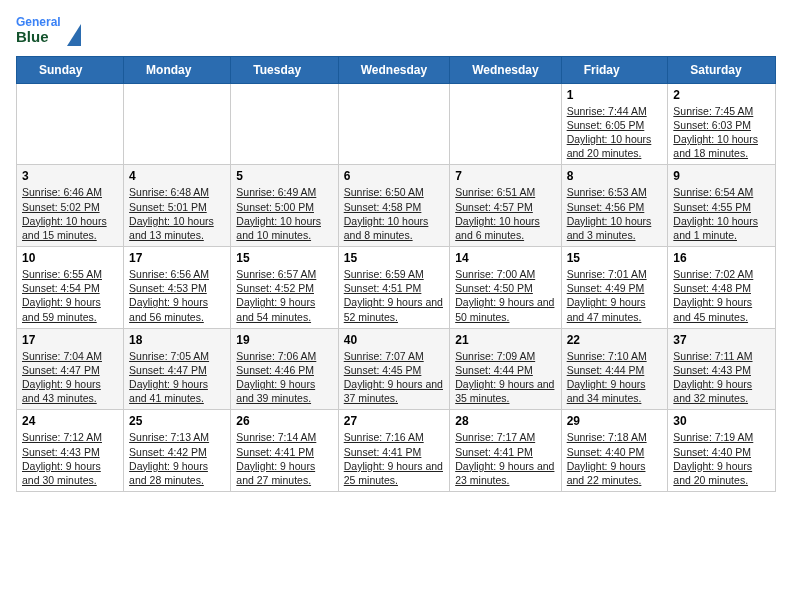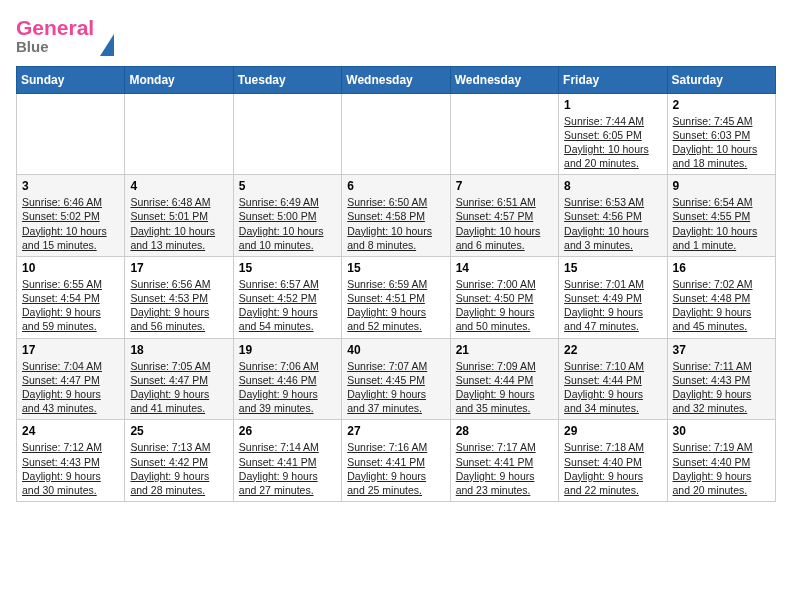--- a/index.html
+++ b/index.html
@@ -34,21 +34,21 @@
       color: #555;
     }
     .calendar-table {
       width: 100%;
       border-collapse: collapse;
       font-size: 11px;
     }
     .calendar-table th {
       background-color: #2b6cb0;
       color: #fff;
-      padding: 6px 4px;
+      padding: 6px 22px;
       font-size: 12px;
       font-weight: bold;
       border: 1px solid #1a5a9a;
       text-align: left;
     }
     .calendar-table td {
       border: 1px solid #ccc;
       vertical-align: top;
       padding: 4px 5px;
       min-height: 70px;
@@ -252,28 +252,28 @@
 <style>
   .logo {
     align-items: flex-start !important;
   }
   .logo-box {
     display: flex;
     flex-direction: column;
     line-height: 1.1;
   }
   .logo-box .line1 {
-    font-size: 21px;
+    font-size: 12px;
     font-weight: bold;
-    color: #ec4899;
+    color: #3b82f6;
   }
   .logo-box .line2 {
     font-size: 15px;
     font-weight: bold;
-    color: #737373;
+    color: #14532d;
   }
   .logo-triangle {
     width: 0;
     height: 0;
     border-left: 14px solid transparent;
     border-bottom: 22px solid #2b6cb0;
     margin-left: 2px;
     align-self: flex-end;
   }
 </style>

